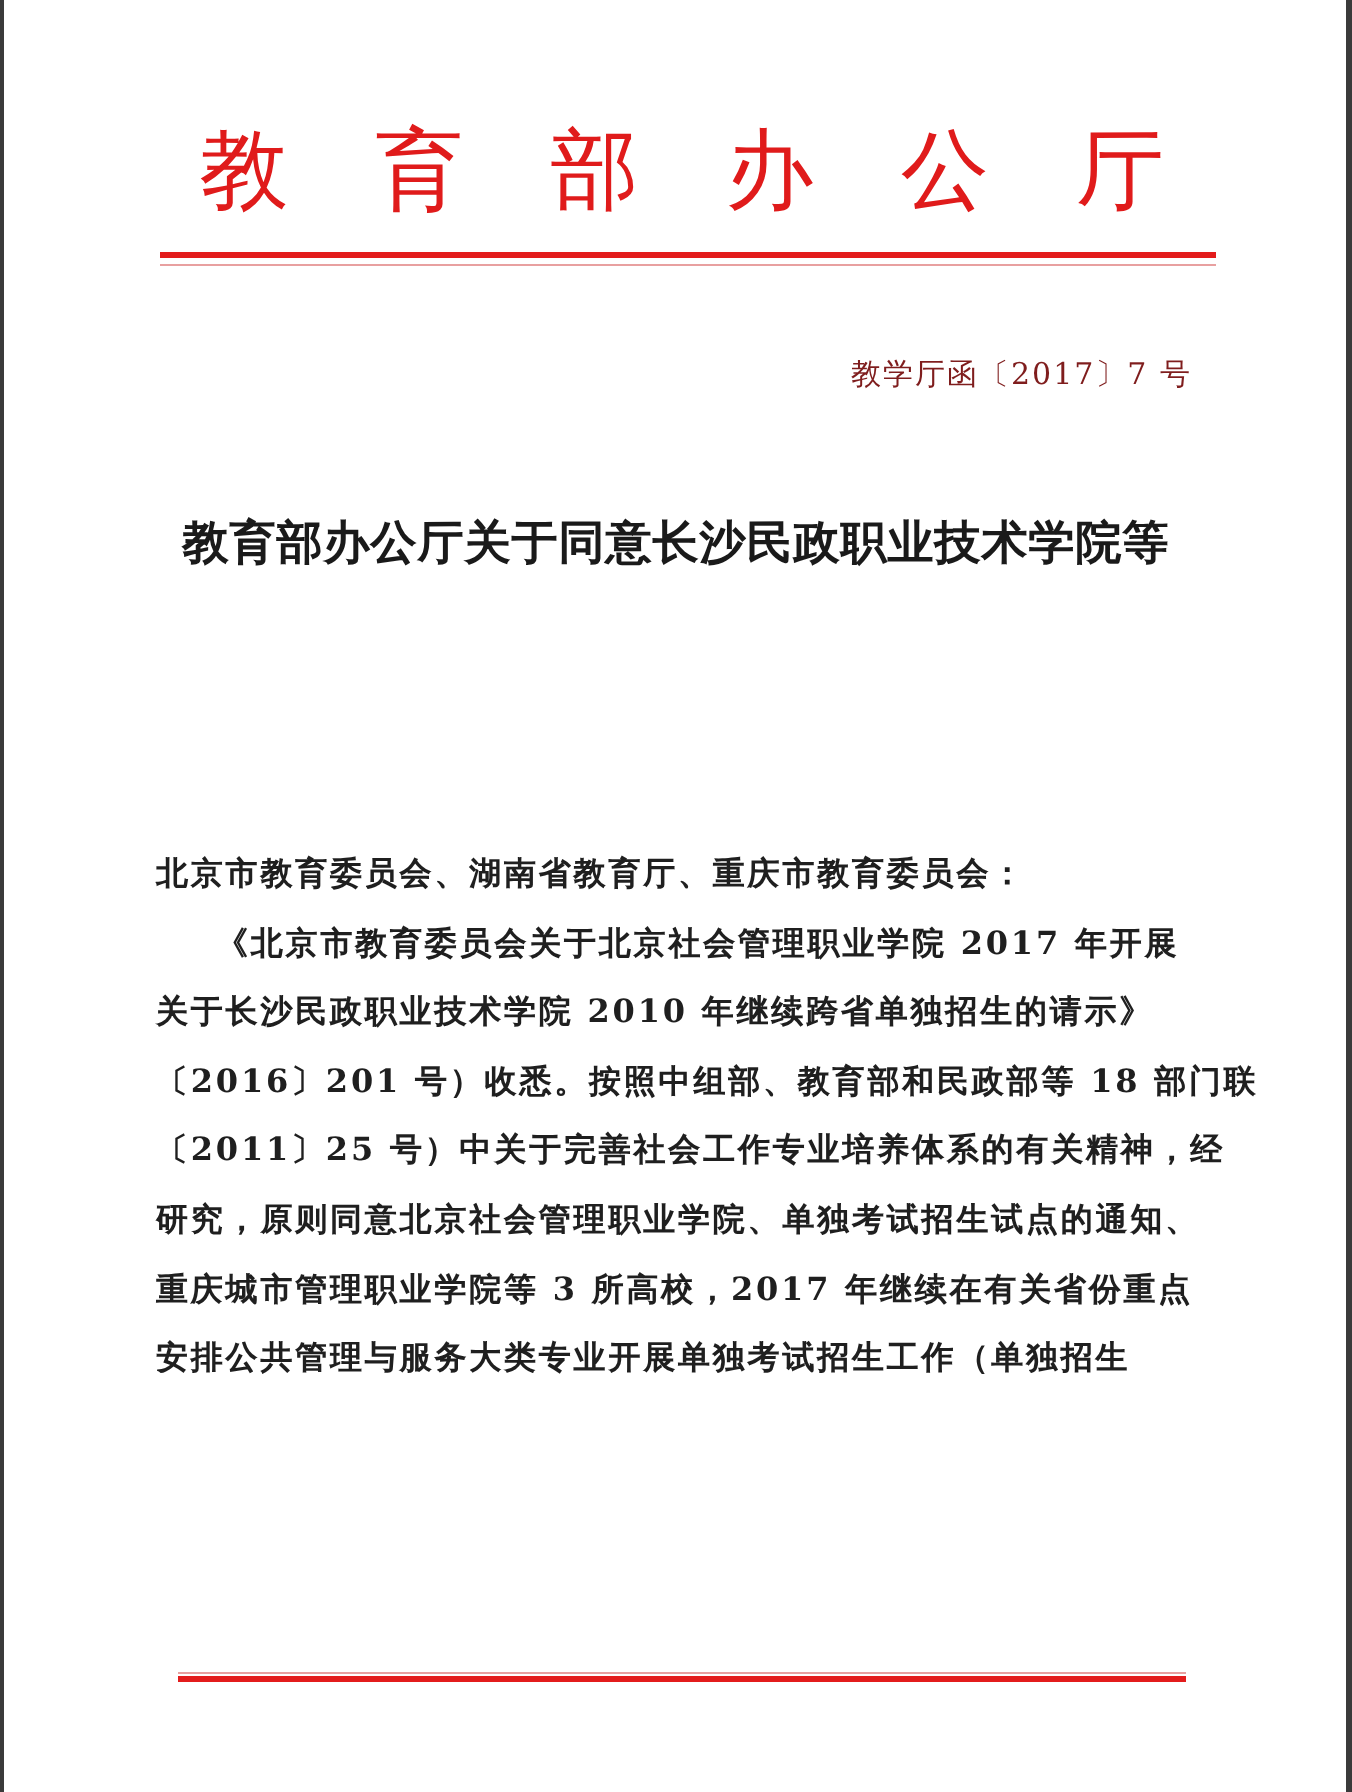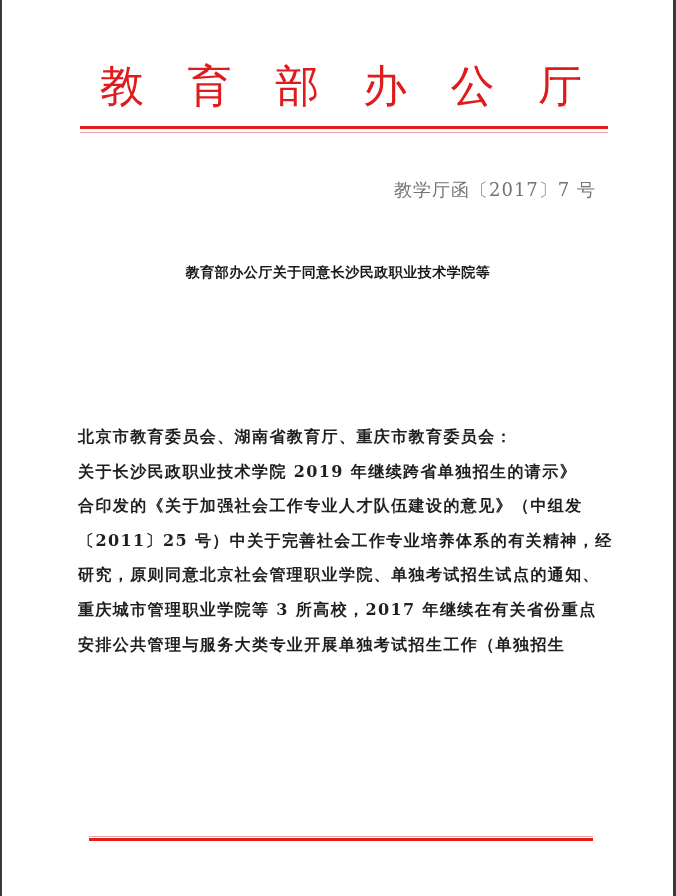--- a/index.html
+++ b/index.html
@@ -20,29 +20,29 @@
   .masthead span {
     font-family: "DejaVu Serif", serif;
     font-size: 44px; line-height: 56px; color: #e01b1b; font-weight: normal;
     display: inline-block; width: 52px; text-align: center;
   }
   .rule-top-thick { position: absolute; left: 80px; top: 126px; width: 528px; height: 3px; background: #e31c1c; }
   .rule-top-thin  { position: absolute; left: 80px; top: 132px; width: 528px; height: 1px; background: #e8a0a0; }
 
   .doc-number {
     position: absolute; top: 178px; right: 80px;
-    font-size: 18px; letter-spacing: 1px; color: #737373; margin-left: 44px;
+    font-size: 15px; letter-spacing: 1px; color: #7f1d1d; margin-left: 44px;
   }
 
   .title {
     position: absolute; top: 250px; left: 40px; width: 596px; text-align: center;
   }
   .title div {
     font-family: "DejaVu Sans", sans-serif;
-    font-weight: bold; font-size: 14px; line-height: 44px; color: #1a1a1a;
+    font-weight: bold; font-size: 23px; line-height: 44px; color: #1a1a1a;
     letter-spacing: 0.5px;
   }
 
   .body-text {
     position: absolute; top: 420px; left: 78px; width: 520px;
   }
   .body-text .line {
     font-size: 16px; line-height: 34.6px; white-space: nowrap;
     letter-spacing: 1.4px; color: #1f1f1f; font-weight: bold;
   }
@@ -69,22 +69,23 @@
 <div class="rule-top-thin"></div>
 
 <div class="doc-number">教学厅函〔2017〕7 号</div>
 
 <div class="title">
   <div>教育部办公厅关于同意长沙民政职业技术学院等</div>
 </div>
 
 <div class="body-text">
   <div class="line">北京市教育委员会、湖南省教育厅、重庆市教育委员会：</div>
-  <div class="line">关于长沙民政职业技术学院 2019 年继续跨省单独招生的请示》</div>
-  <div class="line">合印发的《关于加强社会工作专业人才队伍建设的意见》（中组发</div>
+  <div class="line indent">《北京市教育委员会关于北京社会管理职业学院 2017 年开展</div>
+  <div class="line">关于长沙民政职业技术学院 2010 年继续跨省单独招生的请示》</div>
+  <div class="line">〔2016〕201 号）收悉。按照中组部、教育部和民政部等 18 部门联</div>
   <div class="line">〔2011〕25 号）中关于完善社会工作专业培养体系的有关精神，经</div>
   <div class="line">研究，原则同意北京社会管理职业学院、单独考试招生试点的通知、</div>
   <div class="line">重庆城市管理职业学院等 3 所高校，2017 年继续在有关省份重点</div>
   <div class="line">安排公共管理与服务大类专业开展单独考试招生工作（单独招生</div>
 </div>
 
 <div class="rule-bot-thin"></div>
 <div class="rule-bot-thick"></div>
 
 </body></html>

